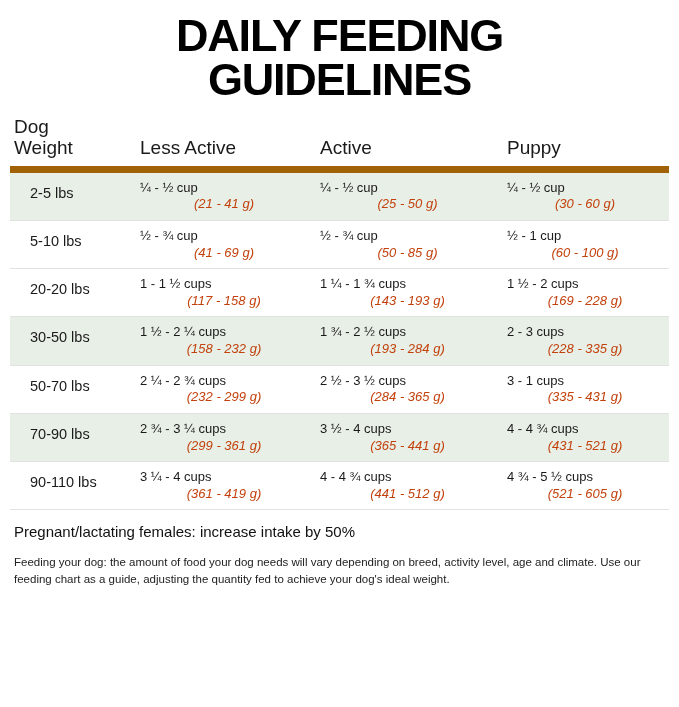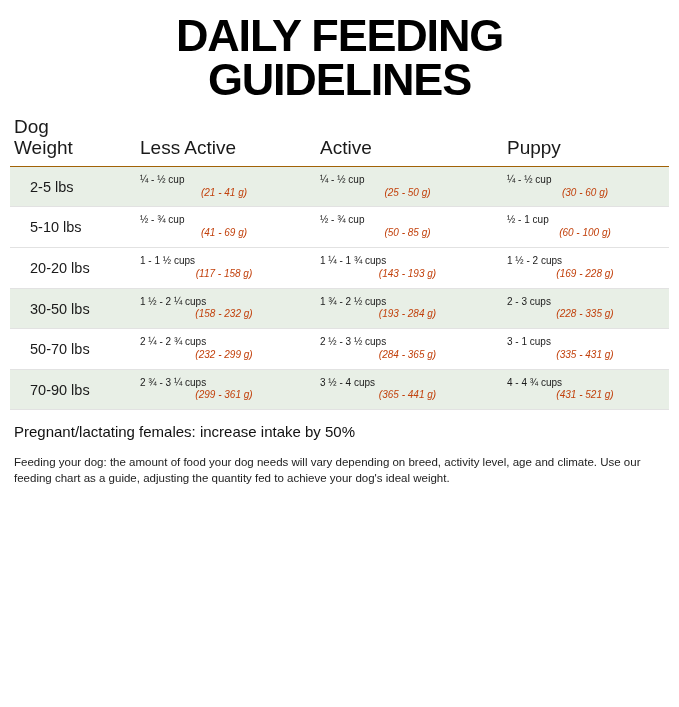--- a/index.html
+++ b/index.html
@@ -46,29 +46,29 @@
   table.guide col.c3 { width: 168px; }
 
   thead th {
     text-align: left;
     font-weight: normal;
     font-size: 19px;
     color: #1a1a1a;
     vertical-align: bottom;
     padding: 0 6px 7px 6px;
     line-height: 1.12;
-    border-bottom: 1px solid #a16207;
+    border-bottom: 7px solid #a16207;
   }
   thead th.first {
     padding-left: 4px;
   }
   .hdr-two-line { display: block; }
 
   tbody td {
-    font-size: 10px;
+    font-size: 13px;
     line-height: 1.28;
     padding: 7px 6px 7px 6px;
     vertical-align: top;
     border-bottom: 1px solid #e2e2e2;
     color: #1a1a1a;
   }
   tbody td.wt {
     padding-left: 20px;
     font-size: 14.5px;
     white-space: nowrap;
@@ -217,20 +217,35 @@
         <td>
           <span>3 ½ - 4 cups</span>
           <span class="grams">(365 - 441 g)</span>
         </td>
         <td>
           <span>4 - 4 ¾ cups</span>
           <span class="grams">(431 - 521 g)</span>
         </td>
       </tr>
 
+      <tr>
+        <td class="wt">90-110 lbs</td>
+        <td>
+          <span>3 ¼ - 4 cups</span>
+          <span class="grams">(361 - 419 g)</span>
+        </td>
+        <td>
+          <span>4 - 4 ¾ cups</span>
+          <span class="grams">(441 - 512 g)</span>
+        </td>
+        <td>
+          <span>4 ¾ - 5 ½ cups</span>
+          <span class="grams">(521 - 605 g)</span>
+        </td>
+      </tr>
 
 
     </tbody>
   </table>
 
   <p class="note-bold">Pregnant/lactating females: increase intake by 50%</p>
   <p class="fineprint">Feeding your dog: the amount of food your dog needs will vary depending on breed, activity level, age and climate. Use our feeding chart as a guide, adjusting the quantity fed to achieve your dog's ideal weight.</p>
 
 </div>
 

